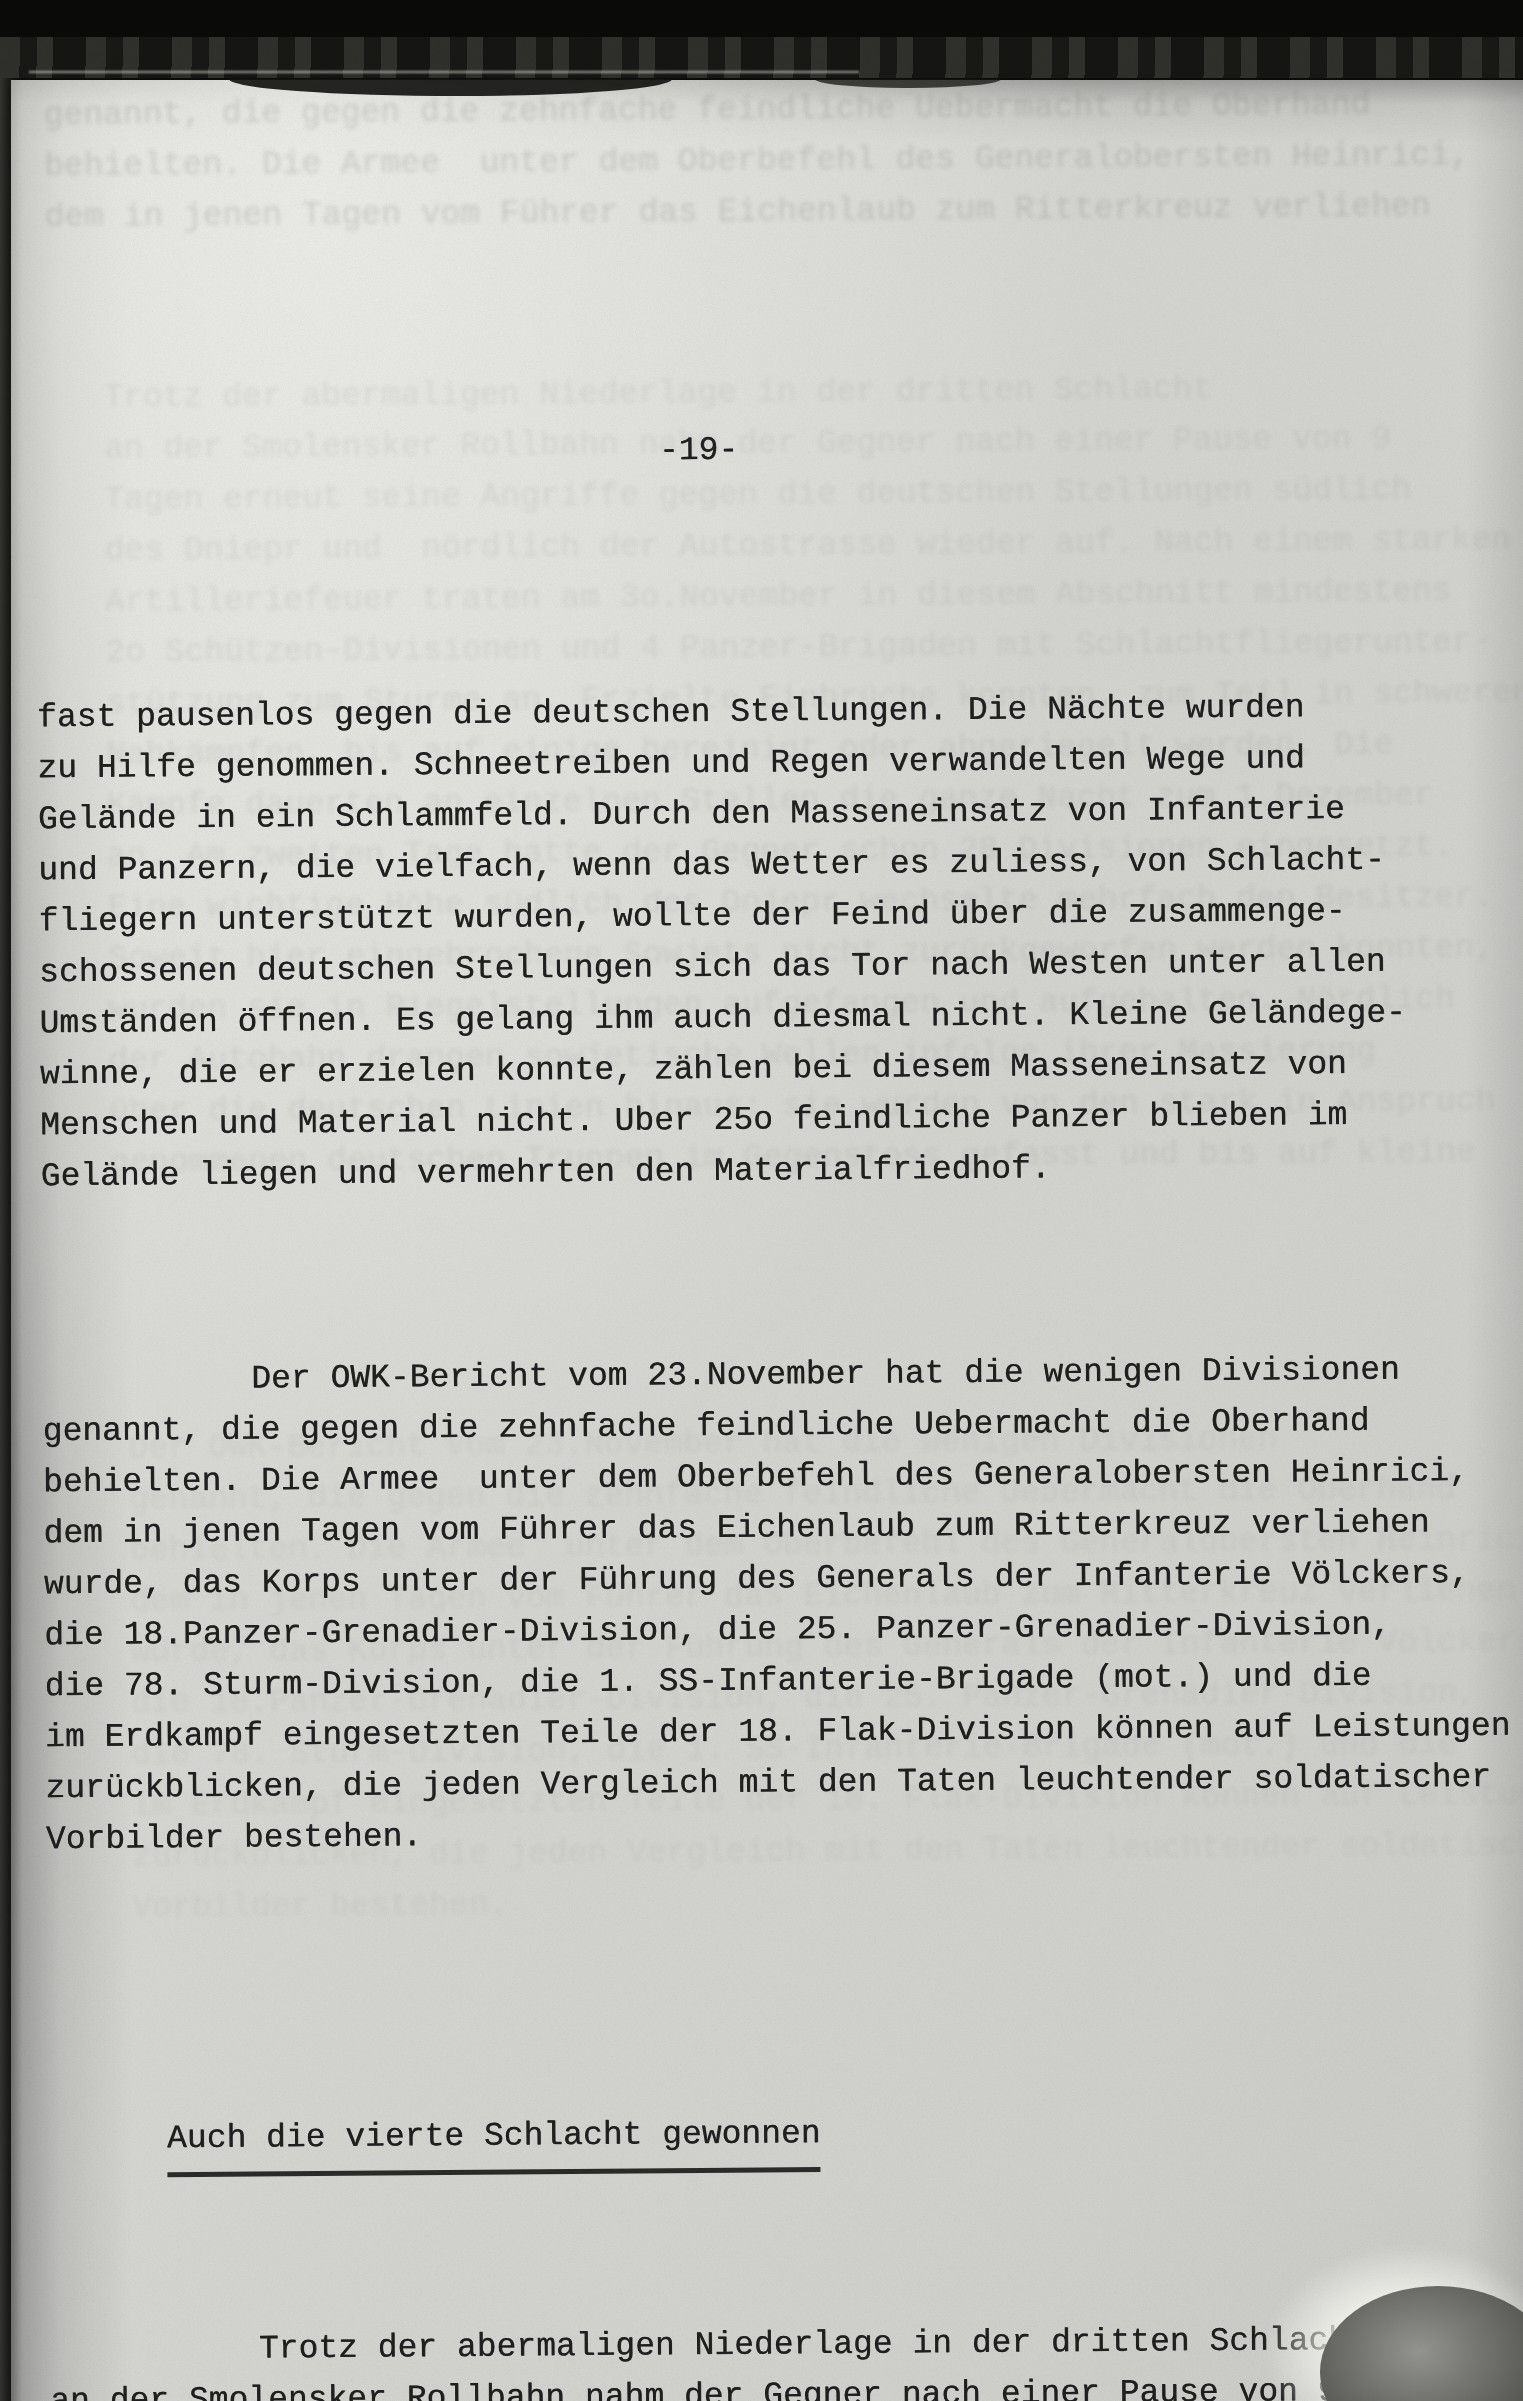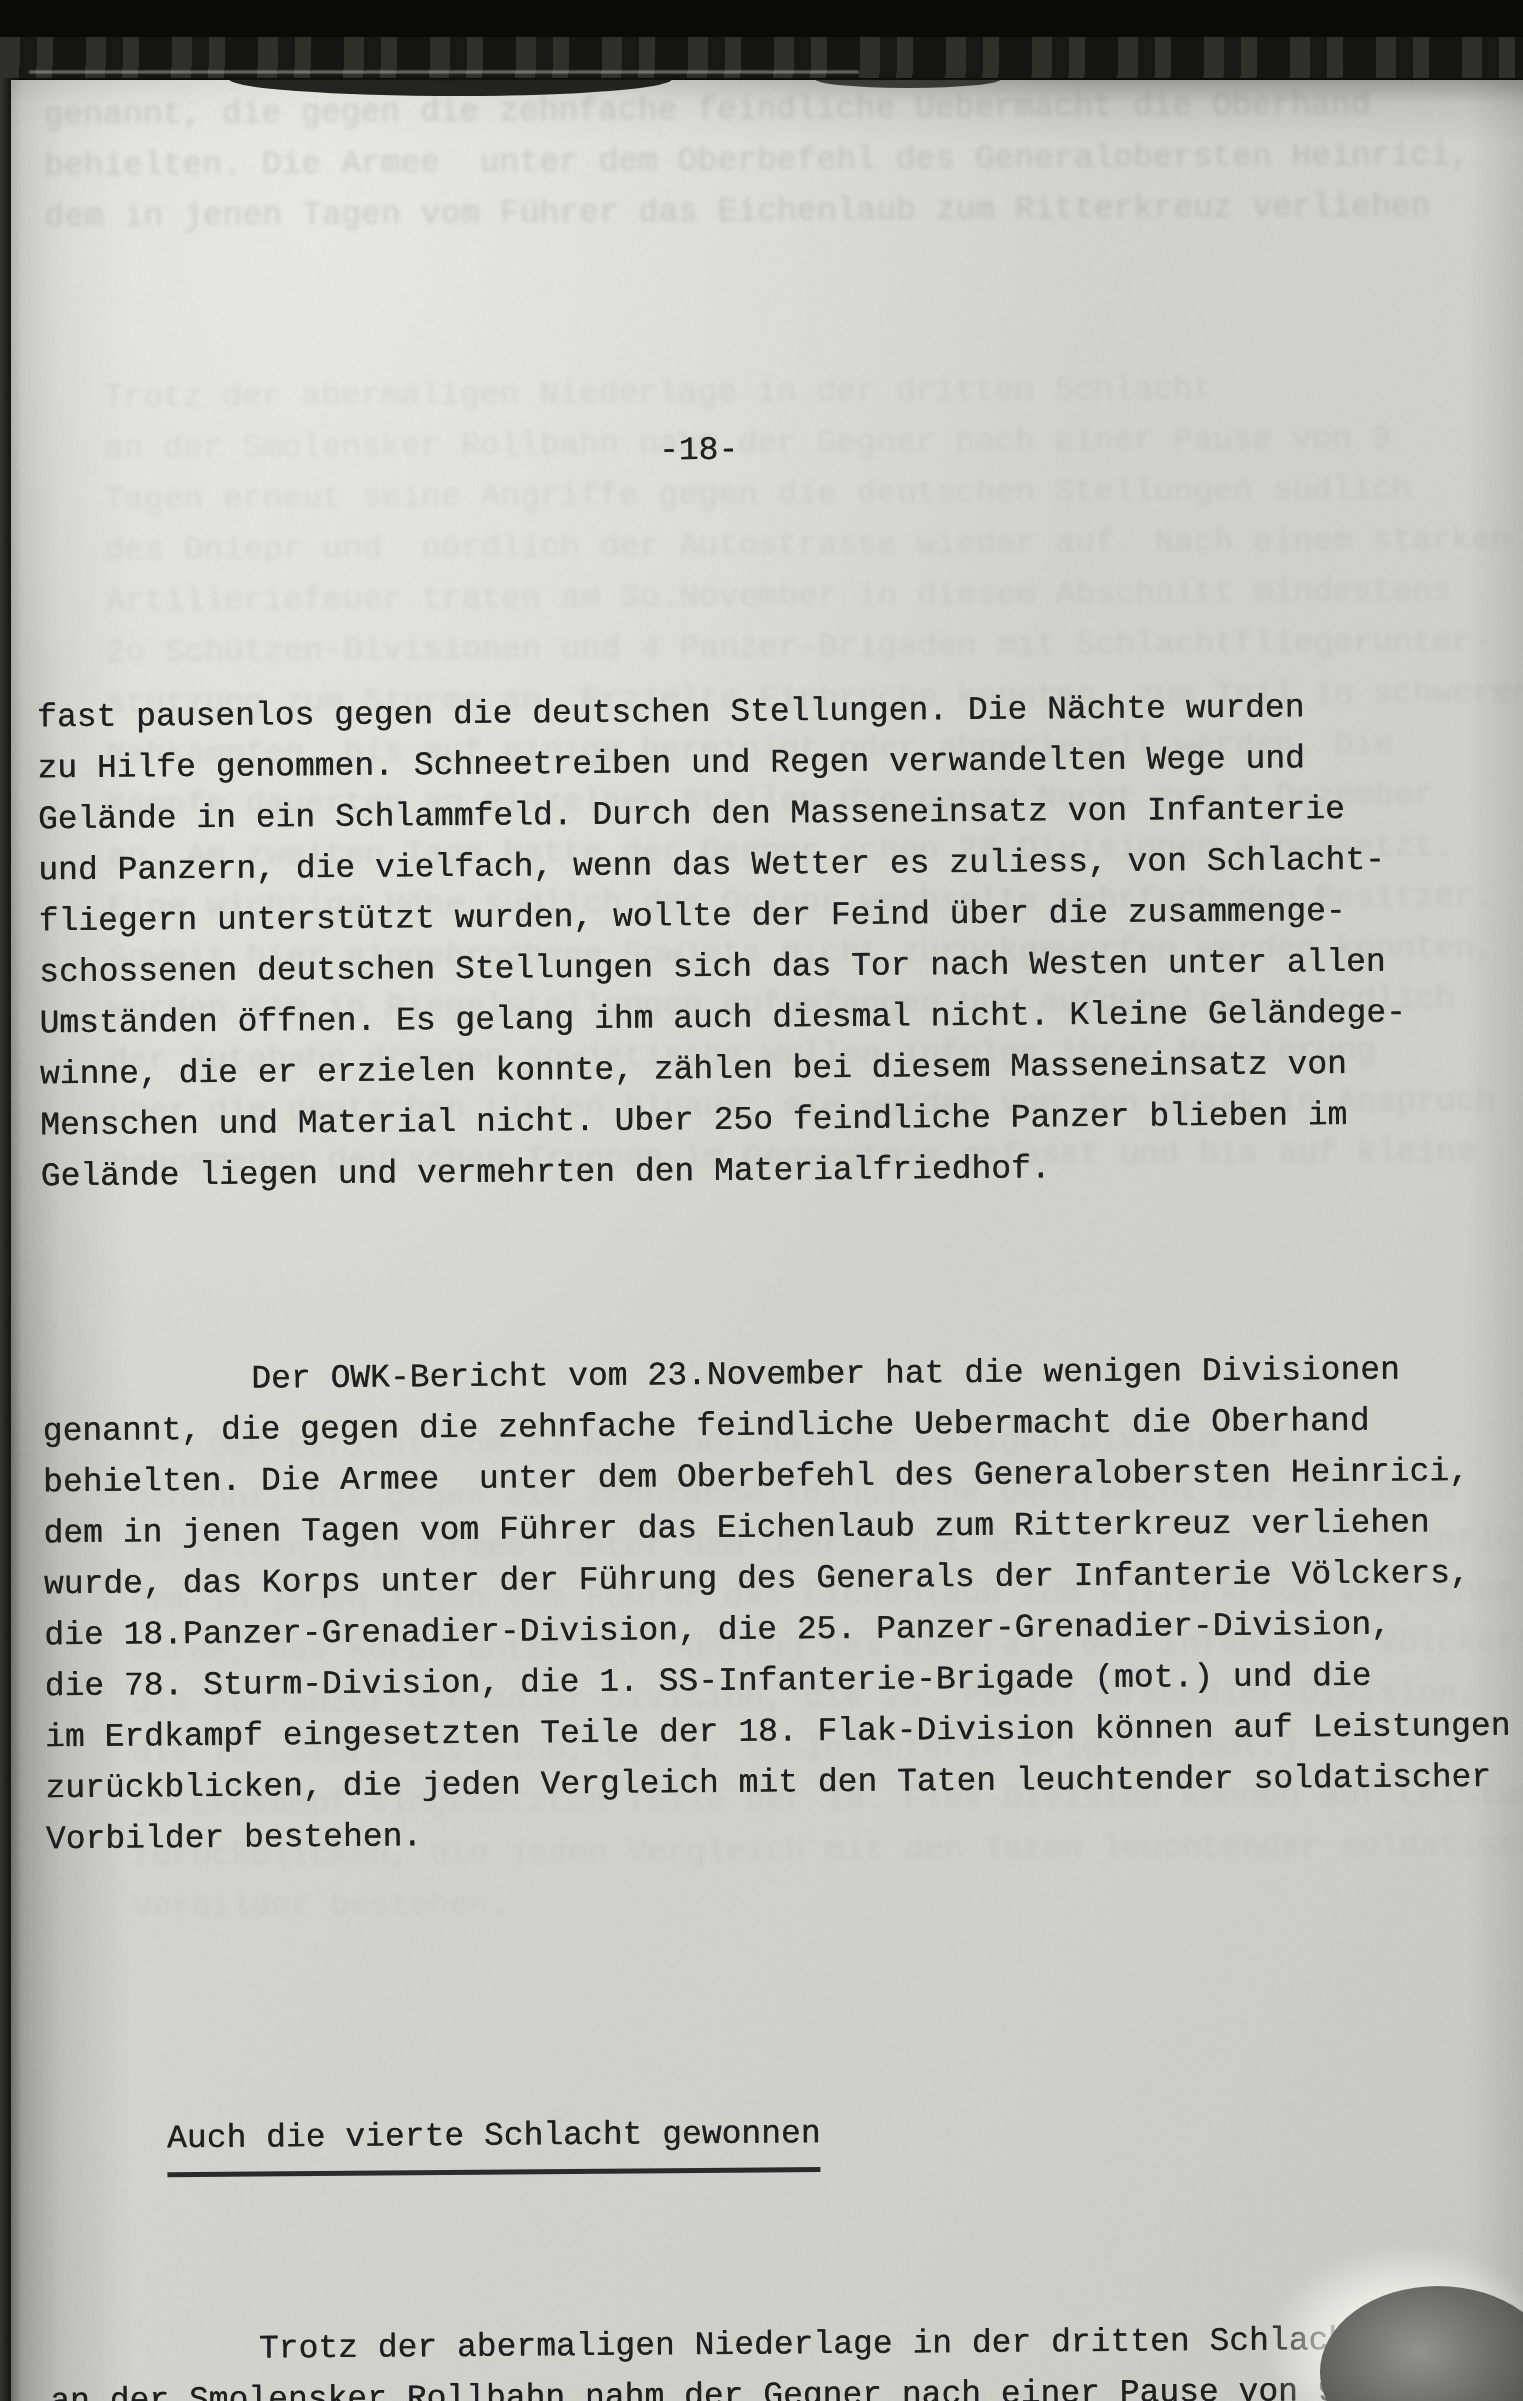--- a/index.html
+++ b/index.html
@@ -61,21 +61,21 @@
   <div class="top-band-texture"></div>
   <div class="edge-highlight"></div>
   <div class="page-bump bump1"></div>
   <div class="page-bump bump2"></div>
 
   <div class="typewritten">
     <div class="ghost ghost-top"><div class="tline">genannt, die gegen die zehnfache feindliche Uebermacht die Oberhand</div><div class="tline">behielten. Die Armee  unter dem Oberbefehl des Generalobersten Heinrici,</div><div class="tline">dem in jenen Tagen vom Führer das Eichenlaub zum Ritterkreuz verliehen</div></div>
     <div class="ghost ghost-main"><div class="tline">Trotz der abermaligen Niederlage in der dritten Schlacht</div><div class="tline">an der Smolensker Rollbahn nahm der Gegner nach einer Pause von 9</div><div class="tline">Tagen erneut seine Angriffe gegen die deutschen Stellungen südlich</div><div class="tline">des Dniepr und  nördlich der Autostrasse wieder auf. Nach einem starken</div><div class="tline">Artilleriefeuer traten am 3o.November in diesem Abschnitt mindestens</div><div class="tline">2o Schützen-Divisionen und 4 Panzer-Brigaden mit Schlachtfliegerunter-</div><div class="tline">stützung zum Sturme an. Erzielte Einbrüche konnten, zum Teil in schweren</div><div class="tline">Nahkämpfen, bis auf einige bereinigt oder abgeriegelt werden. Die</div><div class="tline">Kämpfe dauerten an einzelnen Stellen die ganze Nacht zum 1.Dezember</div><div class="tline">an. Am zweiten Tage hatte der Gegner schon 28 Divisionen eingesetzt.</div><div class="tline">Eine wichtige Höhe südlich des Dnjepr wechselte mehrfach den Besitzer.</div><div class="tline">Soweit hier eingebrochene Sowjets nicht zurückgeworfen werden konnten,</div><div class="tline">wurden sie in Riegelstellungen aufgefangen und aufgehalten. Nördlich</div><div class="tline">der Autobahn drangen sowjetische Wellen infolge ihrer Massierung</div><div class="tline">über die deutschen Linien hinaus; sie wurden von den stark in Anspruch</div><div class="tline">genommenen deutschen Truppen im Gegenstoss gefasst und bis auf kleine</div></div>
     <div class="ghost ghost-low"><div class="tline">Der OWK-Bericht vom 23.November hat die wenigen Divisionen</div><div class="tline">genannt, die gegen die zehnfache feindliche Uebermacht die Oberhand</div><div class="tline">behielten. Die Armee  unter dem Oberbefehl des Generalobersten Heinrici,</div><div class="tline">dem in jenen Tagen vom Führer das Eichenlaub zum Ritterkreuz verliehen</div><div class="tline">wurde, das Korps unter der Führung des Generals der Infanterie Völckers,</div><div class="tline">die 18.Panzer-Grenadier-Division, die 25. Panzer-Grenadier-Division,</div><div class="tline">die 78. Sturm-Division, die 1. SS-Infanterie-Brigade (mot.) und die</div><div class="tline">im Erdkampf eingesetzten Teile der 18. Flak-Division können auf Leistungen</div><div class="tline">zurückblicken, die jeden Vergleich mit den Taten leuchtender soldatischer</div><div class="tline">Vorbilder bestehen.</div></div>
 
-    <div class="page-number">-18-</div>
+    <div class="page-number">-19-</div>
 
     <div class="paragraph para-1"><div class="tline">fast pausenlos gegen die deutschen Stellungen. Die Nächte wurden</div><div class="tline">zu Hilfe genommen. Schneetreiben und Regen verwandelten Wege und</div><div class="tline">Gelände in ein Schlammfeld. Durch den Masseneinsatz von Infanterie</div><div class="tline">und Panzern, die vielfach, wenn das Wetter es zuliess, von Schlacht-</div><div class="tline">fliegern unterstützt wurden, wollte der Feind über die zusammenge-</div><div class="tline">schossenen deutschen Stellungen sich das Tor nach Westen unter allen</div><div class="tline">Umständen öffnen. Es gelang ihm auch diesmal nicht. Kleine Geländege-</div><div class="tline">winne, die er erzielen konnte, zählen bei diesem Masseneinsatz von</div><div class="tline">Menschen und Material nicht. Uber 25o feindliche Panzer blieben im</div><div class="tline">Gelände liegen und vermehrten den Materialfriedhof.</div></div>
 
     <div class="paragraph para-2 indent-first"><div class="tline">Der OWK-Bericht vom 23.November hat die wenigen Divisionen</div><div class="tline">genannt, die gegen die zehnfache feindliche Uebermacht die Oberhand</div><div class="tline">behielten. Die Armee  unter dem Oberbefehl des Generalobersten Heinrici,</div><div class="tline">dem in jenen Tagen vom Führer das Eichenlaub zum Ritterkreuz verliehen</div><div class="tline">wurde, das Korps unter der Führung des Generals der Infanterie Völckers,</div><div class="tline">die 18.Panzer-Grenadier-Division, die 25. Panzer-Grenadier-Division,</div><div class="tline">die 78. Sturm-Division, die 1. SS-Infanterie-Brigade (mot.) und die</div><div class="tline">im Erdkampf eingesetzten Teile der 18. Flak-Division können auf Leistungen</div><div class="tline">zurückblicken, die jeden Vergleich mit den Taten leuchtender soldatischer</div><div class="tline">Vorbilder bestehen.</div></div>
 
     <div class="heading-row">
       <span class="heading">Auch die vierte Schlacht gewonnen</span>
     </div>
 
     <div class="paragraph para-3 indent-first"><div class="tline">Trotz der abermaligen Niederlage in der dritten Schlacht</div><div class="tline">an der Smolensker Rollbahn nahm der Gegner nach einer Pause von 9</div></div>

